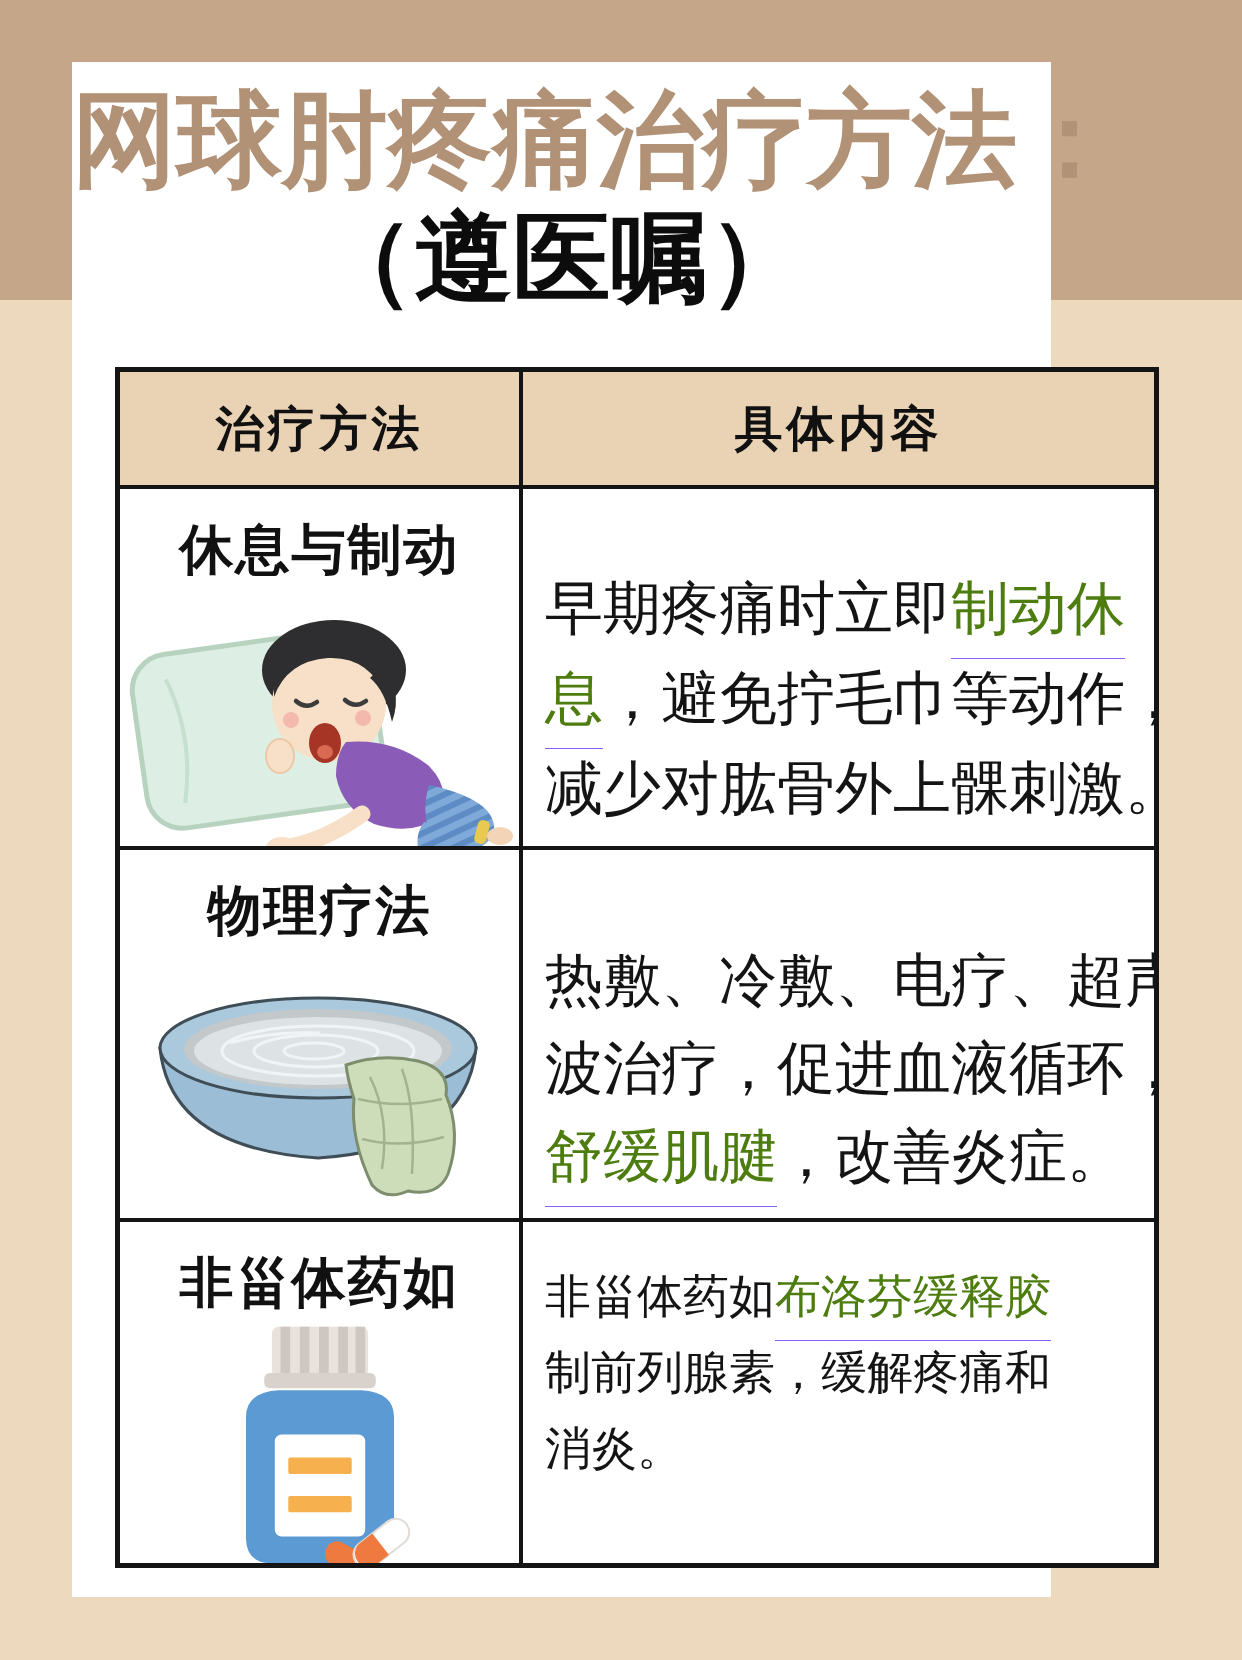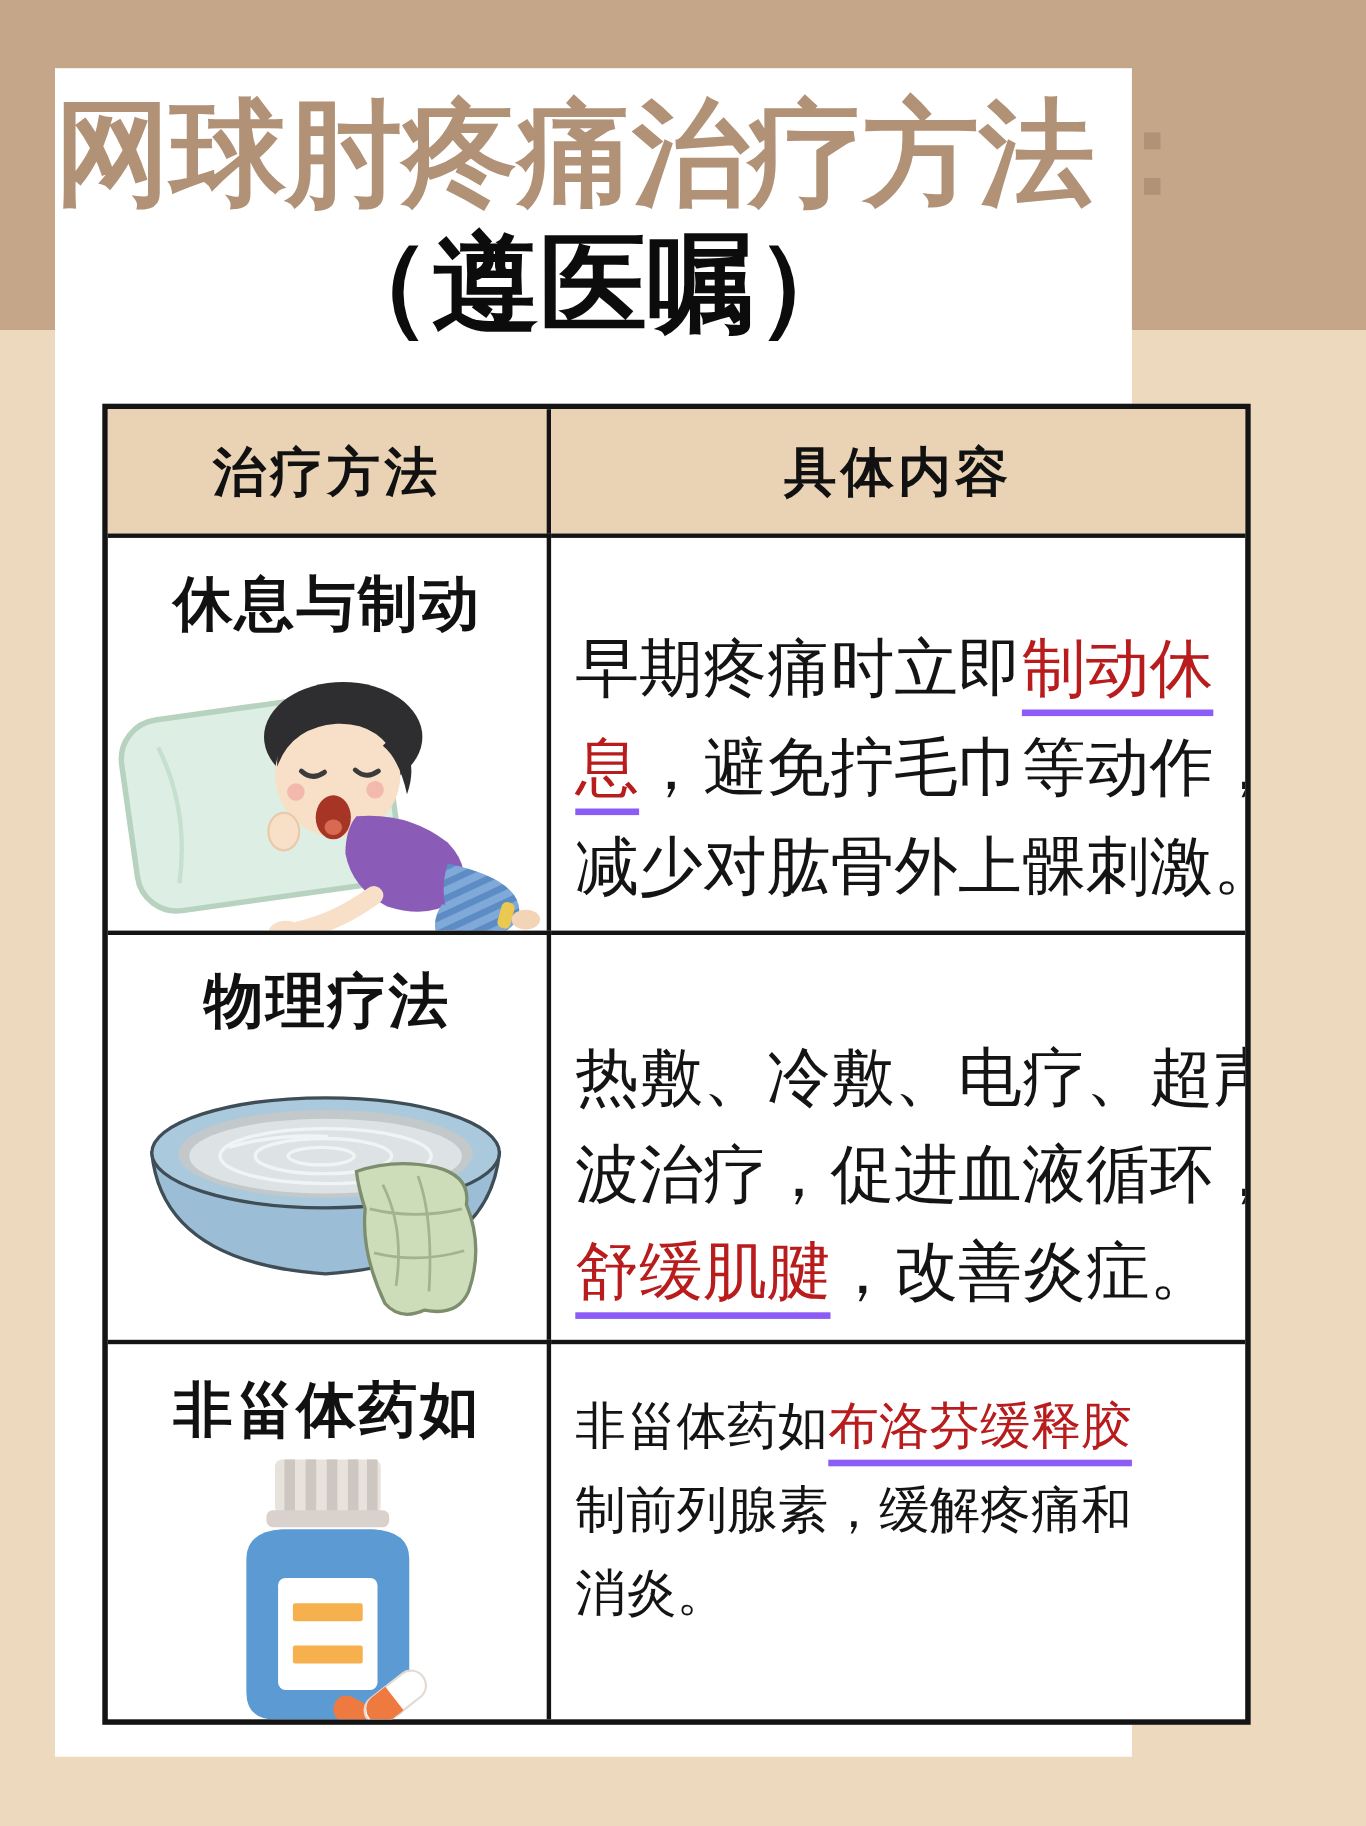--- a/index.html
+++ b/index.html
@@ -2,21 +2,21 @@
 <html><head>
 <meta charset="utf-8">
 <style>
   html,body{margin:0;padding:0;background:#888;}
   .canvas{
     position:relative;width:1242px;height:1660px;overflow:hidden;
     background:linear-gradient(180deg,#c5a688 0px,#c5a688 300px,#ecd9be 300px,#ecd9be 100%);
     font-family:"Liberation Sans","DejaVu Sans",sans-serif;
   }
   .sheet{
-    position:absolute;left:50px;top:62px;width:979px;height:1535px;
+    position:absolute;left:72px;top:62px;width:979px;height:1535px;
     background:#ffffff;
   }
   .title{
     margin:0;padding-top:16px;text-align:center;
     font-size:105px;line-height:1.18;font-weight:900;color:#b19276;
     letter-spacing:0px;white-space:nowrap;
   }
   .subtitle{
     margin:16px;margin-top:2px;text-align:center;
     font-size:98px;line-height:1.12;font-weight:900;color:#0c0c0c;
@@ -40,21 +40,21 @@
   }
   .illus{display:block;margin:0 auto;}
   .rich{color:#141414;font-weight:500;}
   .r1c{padding:74px 0 0 22px;font-size:58px;}
   .r1c .tline{line-height:90px;}
   .r2c{padding:86px 0 0 22px;font-size:58px;}
   .r2c .tline{line-height:88px;}
   .r3c{padding:36px 0 0 22px;font-size:46px;}
   .r3c .tline{line-height:76px;}
   .tline{white-space:nowrap;}
-  .hl{color:#b91c1c;border-bottom:6px solid #8b5cf6;padding-bottom:5px;}
+  .hl{color:#4d7c0f;border-bottom:1px solid #8b5cf6;padding-bottom:18px;}
 </style>
 </head>
 <body>
 
 <div class="canvas">
   <div class="sheet">
 
     <div class="title">网球肘疼痛治疗方法：</div>
     <div class="subtitle">（遵医嘱）</div>
 

